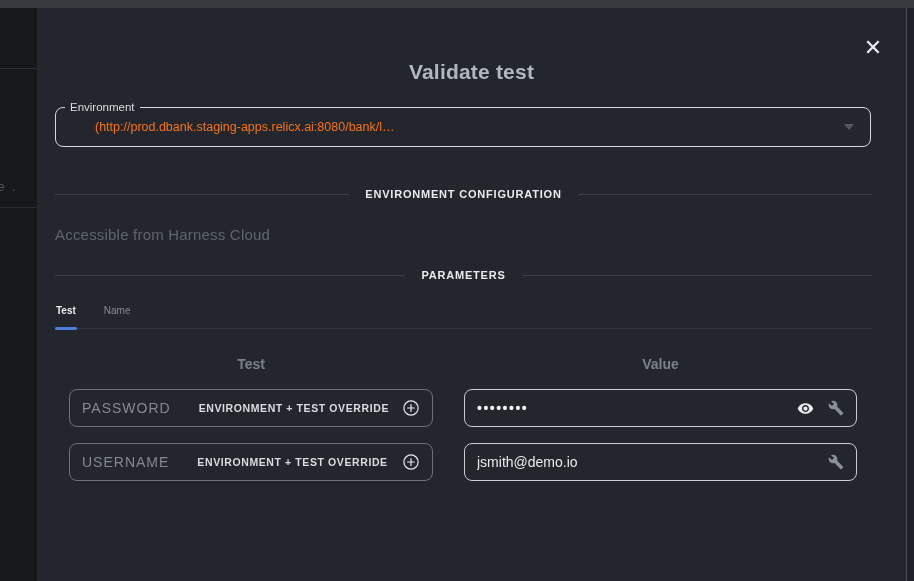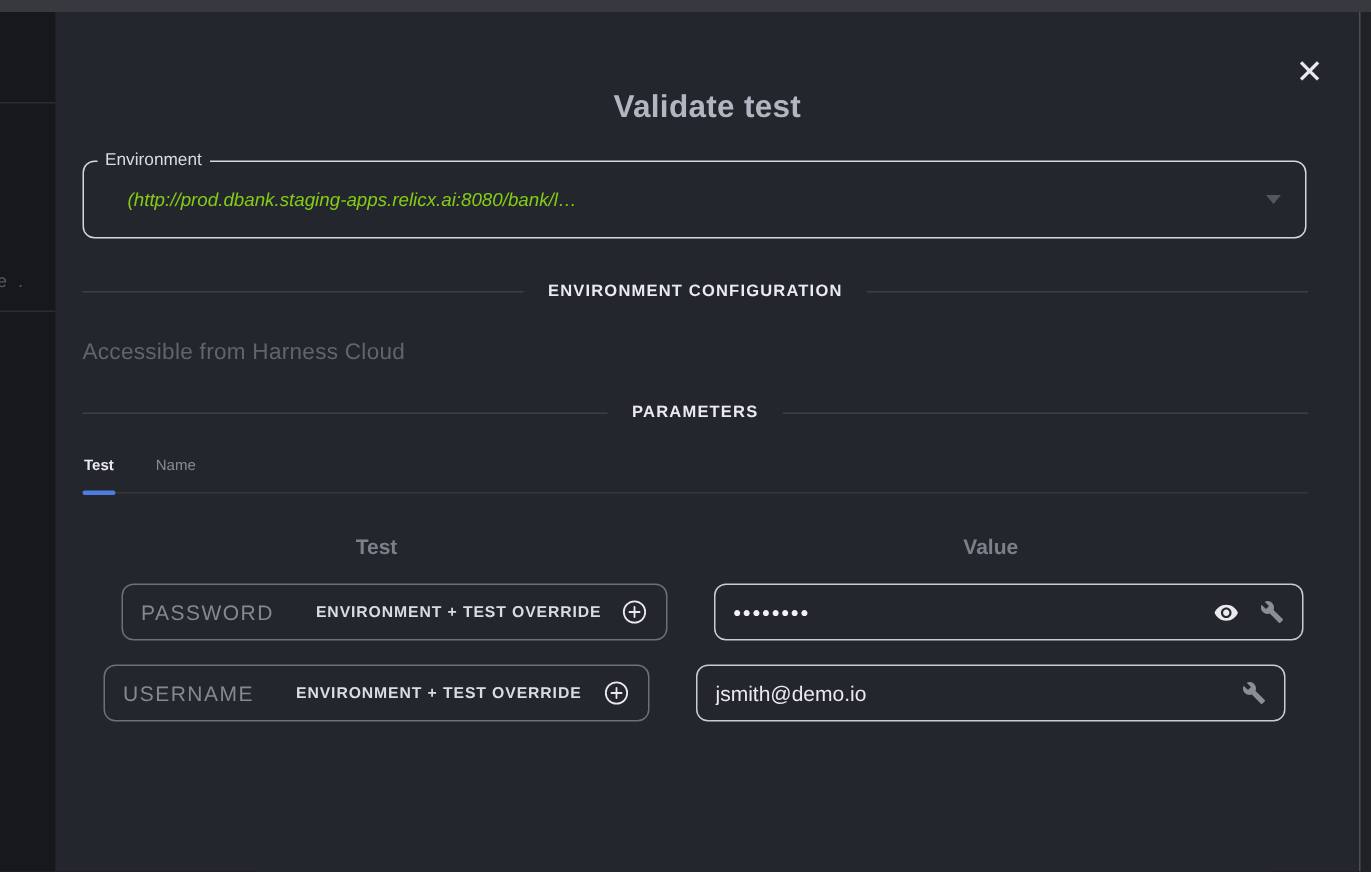--- a/index.html
+++ b/index.html
@@ -34,30 +34,30 @@
   }
 
   .modal-title {
     position:absolute; top:52px; left:0; width:100%;
     text-align:center; font-size:21px; font-weight:bold; color:#b1b7c0;
     letter-spacing:.2px;
   }
 
   
   .env-field {
-    position:absolute; left:18px; top:99px; width:816px; height:52px;
+    position:absolute; left:18px; top:99px; width:816px; height:40px;
     border:1px solid #d4d7db; border-radius:8px;
     display:flex; align-items:center; padding:0 16px; cursor:pointer;
   }
   .env-label {
     position:absolute; top:-7px; left:9px; padding:0 5px;
     background:#24262d; font-size:11.5px; color:#d9dce0;
   }
   .env-name { font-size:15px; font-weight:bold; color:#f0f2f4; letter-spacing:.2px; }
-  .env-url  { font-size:12.5px; color:#84cc16; margin-left:13px;font-style:italic; }
+  .env-url  { font-size:12.5px; color:#f97316; margin-left:23px; }
   .env-caret {
     margin-left:auto; width:0; height:0;
     border-left:5px solid transparent; border-right:5px solid transparent;
     border-top:6px solid #54575d;
   }
 
   
   .section-divider {
     position:absolute; left:18px; width:817px; height:14px;
     display:flex; align-items:center;
@@ -94,21 +94,21 @@
   
   .param-grid {
     position:absolute; left:32px;
     display:grid; grid-template-columns:364px 393px; column-gap:31px;
     align-items:center;
   }
   .param-headers { top:348px; }
   .param-headers .col-header {
     text-align:center; font-size:14px; font-weight:bold; color:#7b8089;
   }
-  .param-row-1 { top:381px;margin-left:12px; }
+  .param-row-1 { top:381px; }
   .param-row-2 { top:435px; }
 
   .name-box {
     height:38px; border:1px solid #6d7077; border-radius:8px;
     display:flex; align-items:center; padding:0 12px;
   }
   .param-name { font-size:14px; color:#84898f; letter-spacing:1px; }
   .param-badge {
     margin-left:28px; font-size:10.5px; font-weight:bold; color:#d9dce0;
     letter-spacing:.6px; white-space:nowrap;

